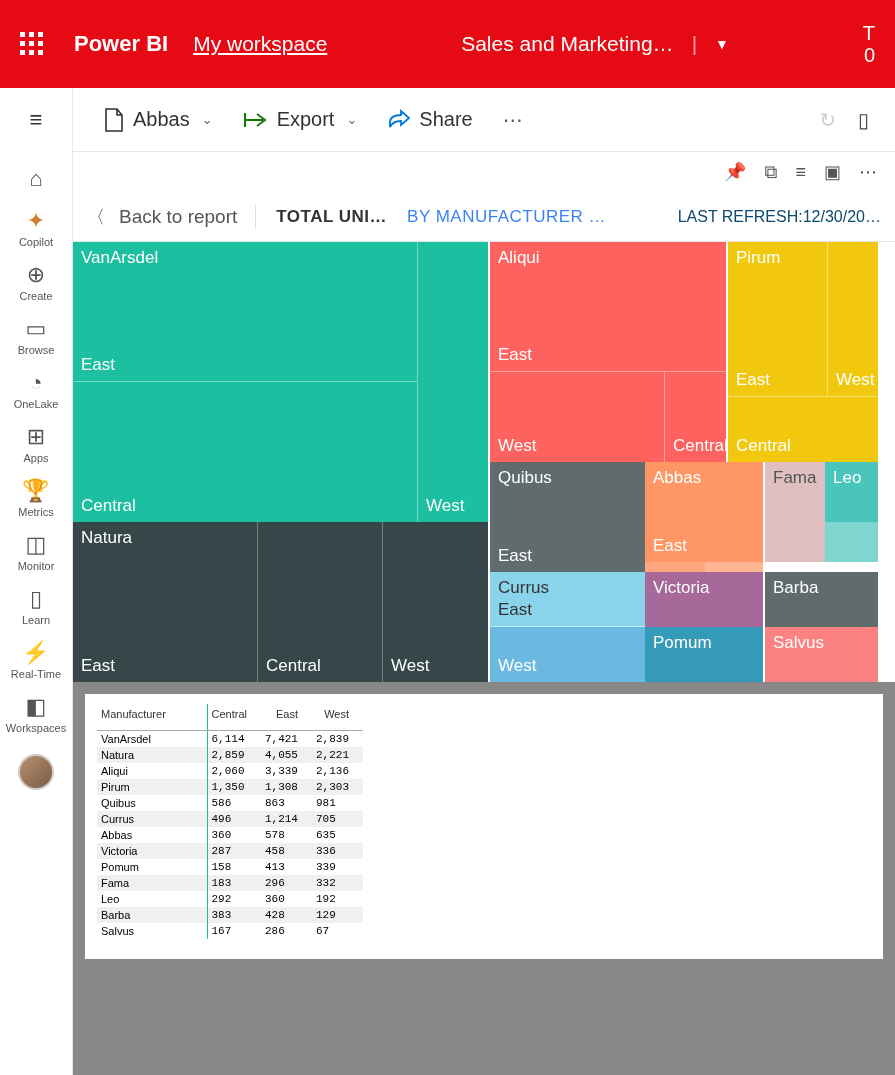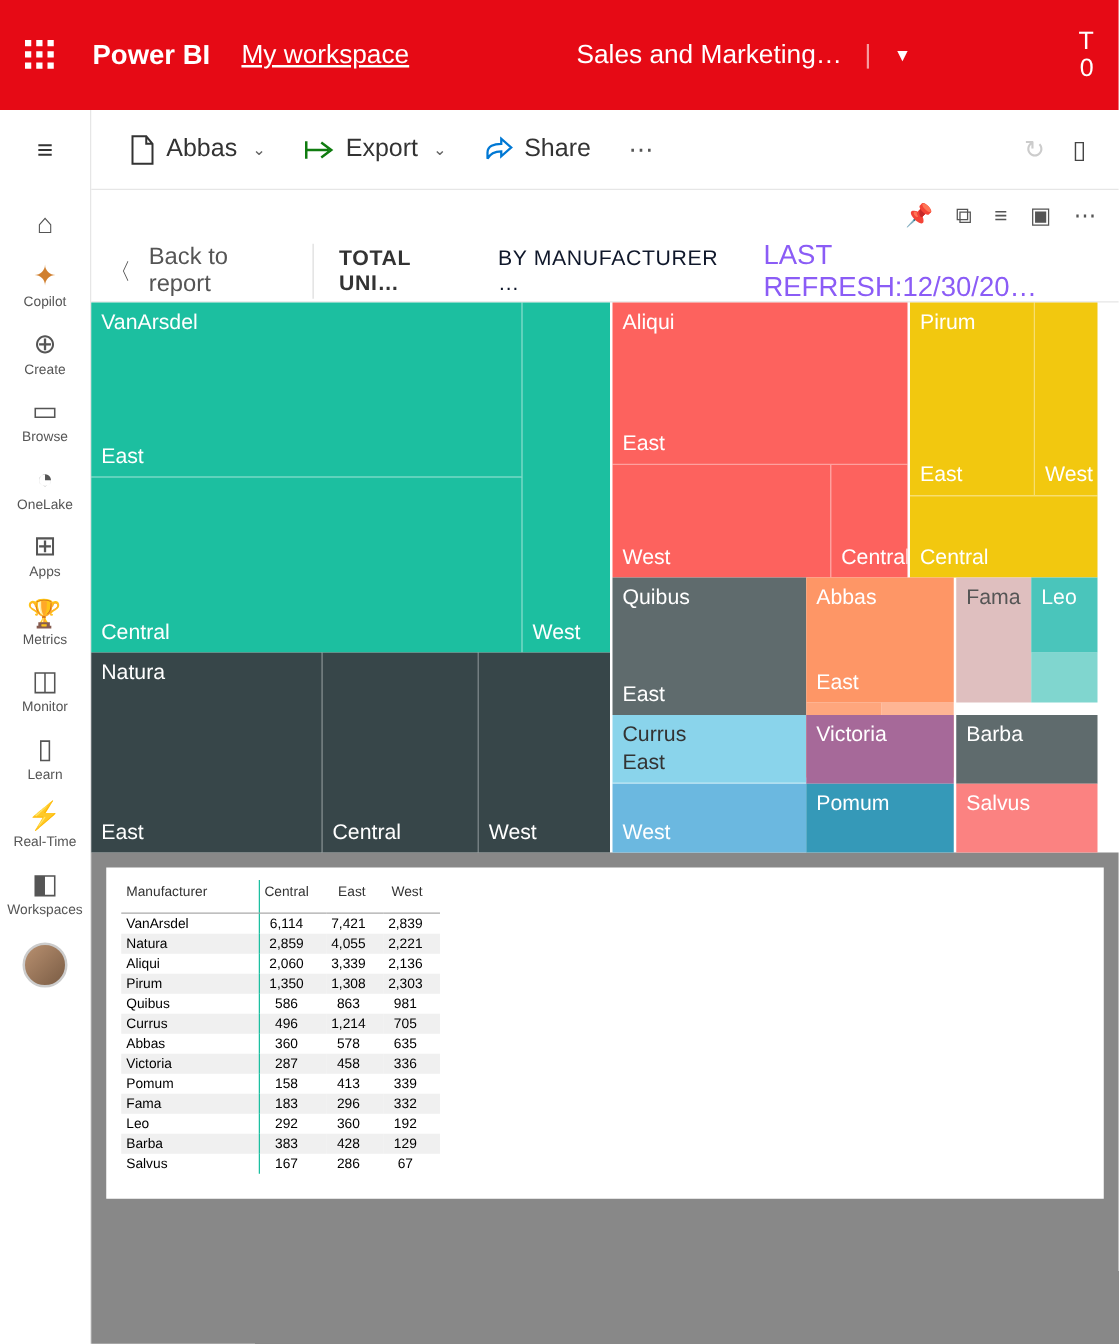--- a/index.html
+++ b/index.html
@@ -33,39 +33,39 @@
 .nav-item { width:60px; display:flex; flex-direction:column; align-items:center; padding:6px 0; font-size:11px; color:#555; }
 .nav-icon { font-size:22px; margin-bottom:2px; }
 .avatar { width:36px; height:36px; border-radius:50%; background:linear-gradient(135deg,#b89070,#7a5c44); margin-top:12px; border:2px solid #ccc; }
 
 
 .content { flex:1; display:flex; flex-direction:column; }
 .icon-row { height:40px; display:flex; align-items:center; justify-content:flex-end; padding:0 18px; gap:18px; color:#555; font-size:18px; }
 .breadcrumb-row { height:50px; display:flex; align-items:center; border-bottom:1px solid #e6e6e6; padding:0 14px; gap:20px; }
 .back { display:flex; align-items:center; gap:14px; font-size:19px; color:#555; padding-right:18px; border-right:1px solid #ddd; }
 .back-chev { font-size:18px; }
-.crumb { font-size:17px; color:#0f172a; letter-spacing:.5px; }
+.crumb { font-size:17px; color:#3b82f6; letter-spacing:.5px; }
 .crumb.active { font-weight:700; color:#333; }
-.refresh { margin-left:auto; font-size:22px; color:#8b5cf6; }
+.refresh { margin-left:auto; font-size:16px; color:#0c4a6e; }
 
 
 .treemap { height:440px; position:relative; margin:0; }
 .cell { position:absolute; color:#fff; font-size:17px; padding:6px 10px; overflow:hidden; }
 .cell .lbl { position:absolute; }
 .cell .top { top:6px; left:8px; }
 .cell .bot { bottom:6px; left:8px; }
 
 
 .table-wrap { background:#888; padding:12px; margin-top:0; flex:1; }
 .table-box { background:#fff; padding:10px 12px 20px 12px; }
 table { border-collapse:collapse; font-size:11px; }
 th { text-align:left; font-weight:400; padding:4px 14px 10px 4px; border-bottom:1px solid #aaa; color:#333; }
 th.num { text-align:right; }
 td { padding:2px 14px 2px 4px; }
-td.num { text-align:center; font-variant-numeric: tabular-nums; }
+td.num { text-align:left; font-variant-numeric: tabular-nums; font-family: Liberation Mono, monospace; }
 tbody tr:nth-child(even) td { background:#f0f0f0; }
 .col-mfr { width:110px; border-right:1.5px solid #1cbfa0; }
 </style>
 </head>
 <body>
 
 <div class="header">
   <div class="waffle">
       <span></span>
       <span></span>

